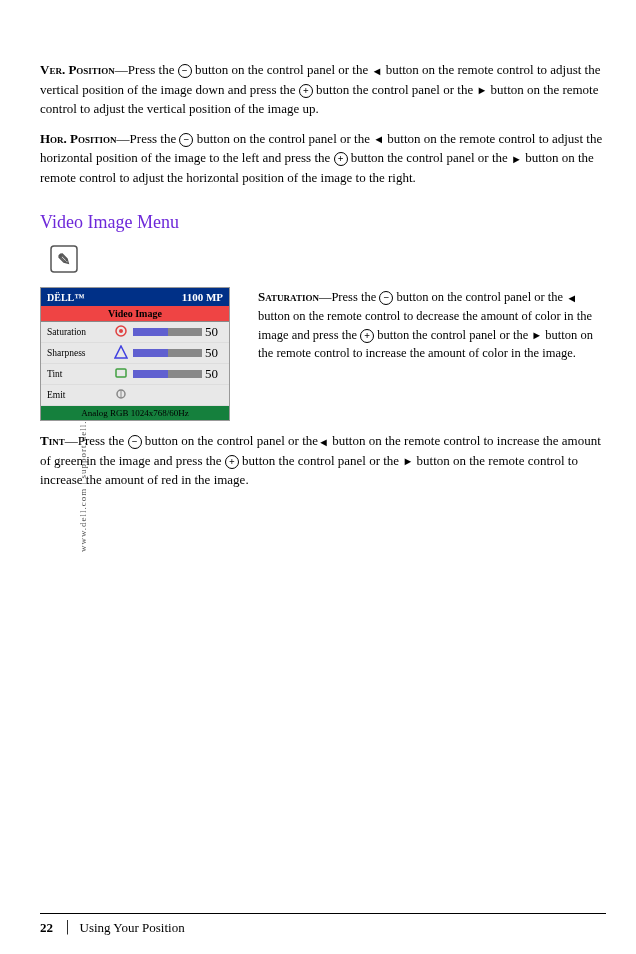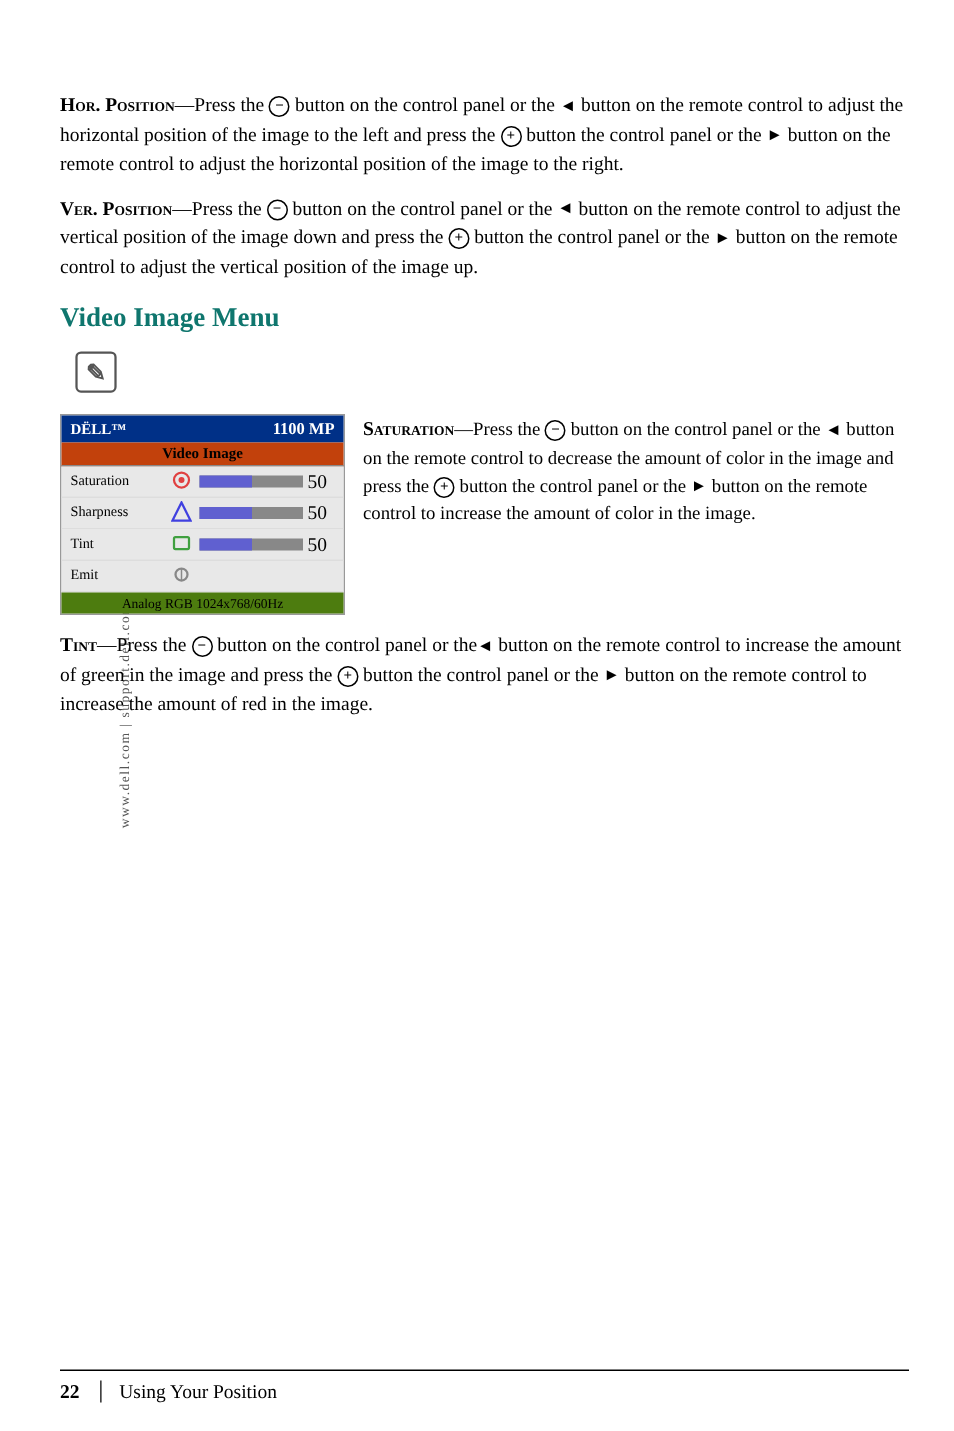--- a/index.html
+++ b/index.html
@@ -50,24 +50,24 @@
 
     .term-bold {
       font-weight: bold;
       font-variant: small-caps;
       font-size: 13px;
     }
 
     
     .section-heading {
       font-size: 18px;
-      font-weight: bold;
-      margin-top: 14px;
+      font-weight: normal;
+      margin-top: 25px;
       margin-bottom: 10px;
-      color: #0f766e;
+      color: #6d28d9;
     }
 
     
     .note-box {
       display: flex;
       align-items: flex-start;
       margin-bottom: 14px;
       margin-left: 10px;
     }
 
@@ -85,21 +85,21 @@
     }
 
     .note-label {
       font-weight: bold;
       font-size: 12.5px;
     }
 
     
     .two-col {
       display: flex;
-      gap: 12px;
+      gap: 28px;
       margin-bottom: 10px;
     }
 
     
     .projector-screenshot {
       min-width: 190px;
       width: 190px;
       border: 1px solid #999;
       font-size: 10px;
     }
@@ -115,21 +115,21 @@
       font-weight: bold;
     }
 
     .proj-logo {
       font-size: 10px;
       font-weight: bold;
       color: #fff;
     }
 
     .proj-title-bar {
-      background: #c2410c;
+      background: #ef4444;
       text-align: center;
       padding: 2px 4px;
       font-size: 10px;
       font-weight: bold;
       border-bottom: 1px solid #888;
     }
 
     .proj-row {
       display: flex;
       align-items: center;
@@ -164,21 +164,21 @@
     }
 
     .proj-bar-value {
       font-size: 13px;
       color: #000;
       min-width: 18px;
       text-align: left;
     }
 
     .proj-footer {
-      background: #4d7c0f;
+      background: #15803d;
       text-align: center;
       padding: 2px 4px;
       font-size: 9px;
     }
 
     .right-col {
       flex: 1;
       font-size: 12.5px;
       line-height: 1.5;
     }
@@ -249,33 +249,33 @@
 </head>
 <body>
 
 <div class="page-container">
 
   <div class="sidebar-text">www.dell.com | support.dell.com</div>
 
   <div class="main-content">
 
     <div class="para-block">
+      <span class="term-bold">Ver. Position</span>—Press the
+      <span class="icon-circle icon-minus"></span>
+      button on the control panel or the <span class="arrow-left">◄</span> button on the remote control to adjust the vertical position of the image down and press the
+      <span class="icon-circle icon-plus"></span>
+      button the control panel or the <span class="arrow-right">►</span> button on the remote control to adjust the vertical position of the image up.
+    </div>
+
+    <div class="para-block">
       <span class="term-bold">Hor. Position</span>—Press the
       <span class="icon-circle icon-minus"></span>
       button on the control panel or the <span class="arrow-left">◄</span> button on the remote control to adjust the horizontal position of the image to the left and press the
       <span class="icon-circle icon-plus"></span>
       button the control panel or the <span class="arrow-right">►</span> button on the remote control to adjust the horizontal position of the image to the right.
-    </div>
-
-    <div class="para-block">
-      <span class="term-bold">Ver. Position</span>—Press the
-      <span class="icon-circle icon-minus"></span>
-      button on the control panel or the <span class="arrow-left">◄</span> button on the remote control to adjust the vertical position of the image down and press the
-      <span class="icon-circle icon-plus"></span>
-      button the control panel or the <span class="arrow-right">►</span> button on the remote control to adjust the vertical position of the image up.
     </div>
 
     <div class="section-heading">Video Image Menu</div>
 
     <div class="note-box">
       <svg class="note-icon" viewBox="0 0 28 28" xmlns="http://www.w3.org/2000/svg">
         <rect x="1" y="1" width="26" height="26" rx="3" ry="3" fill="none" stroke="#555" stroke-width="1.5"></rect>
         <text x="14" y="20" text-anchor="middle" font-size="16" font-weight="bold" font-family="serif" fill="#555">✎</text>
       </svg>
     </div>

